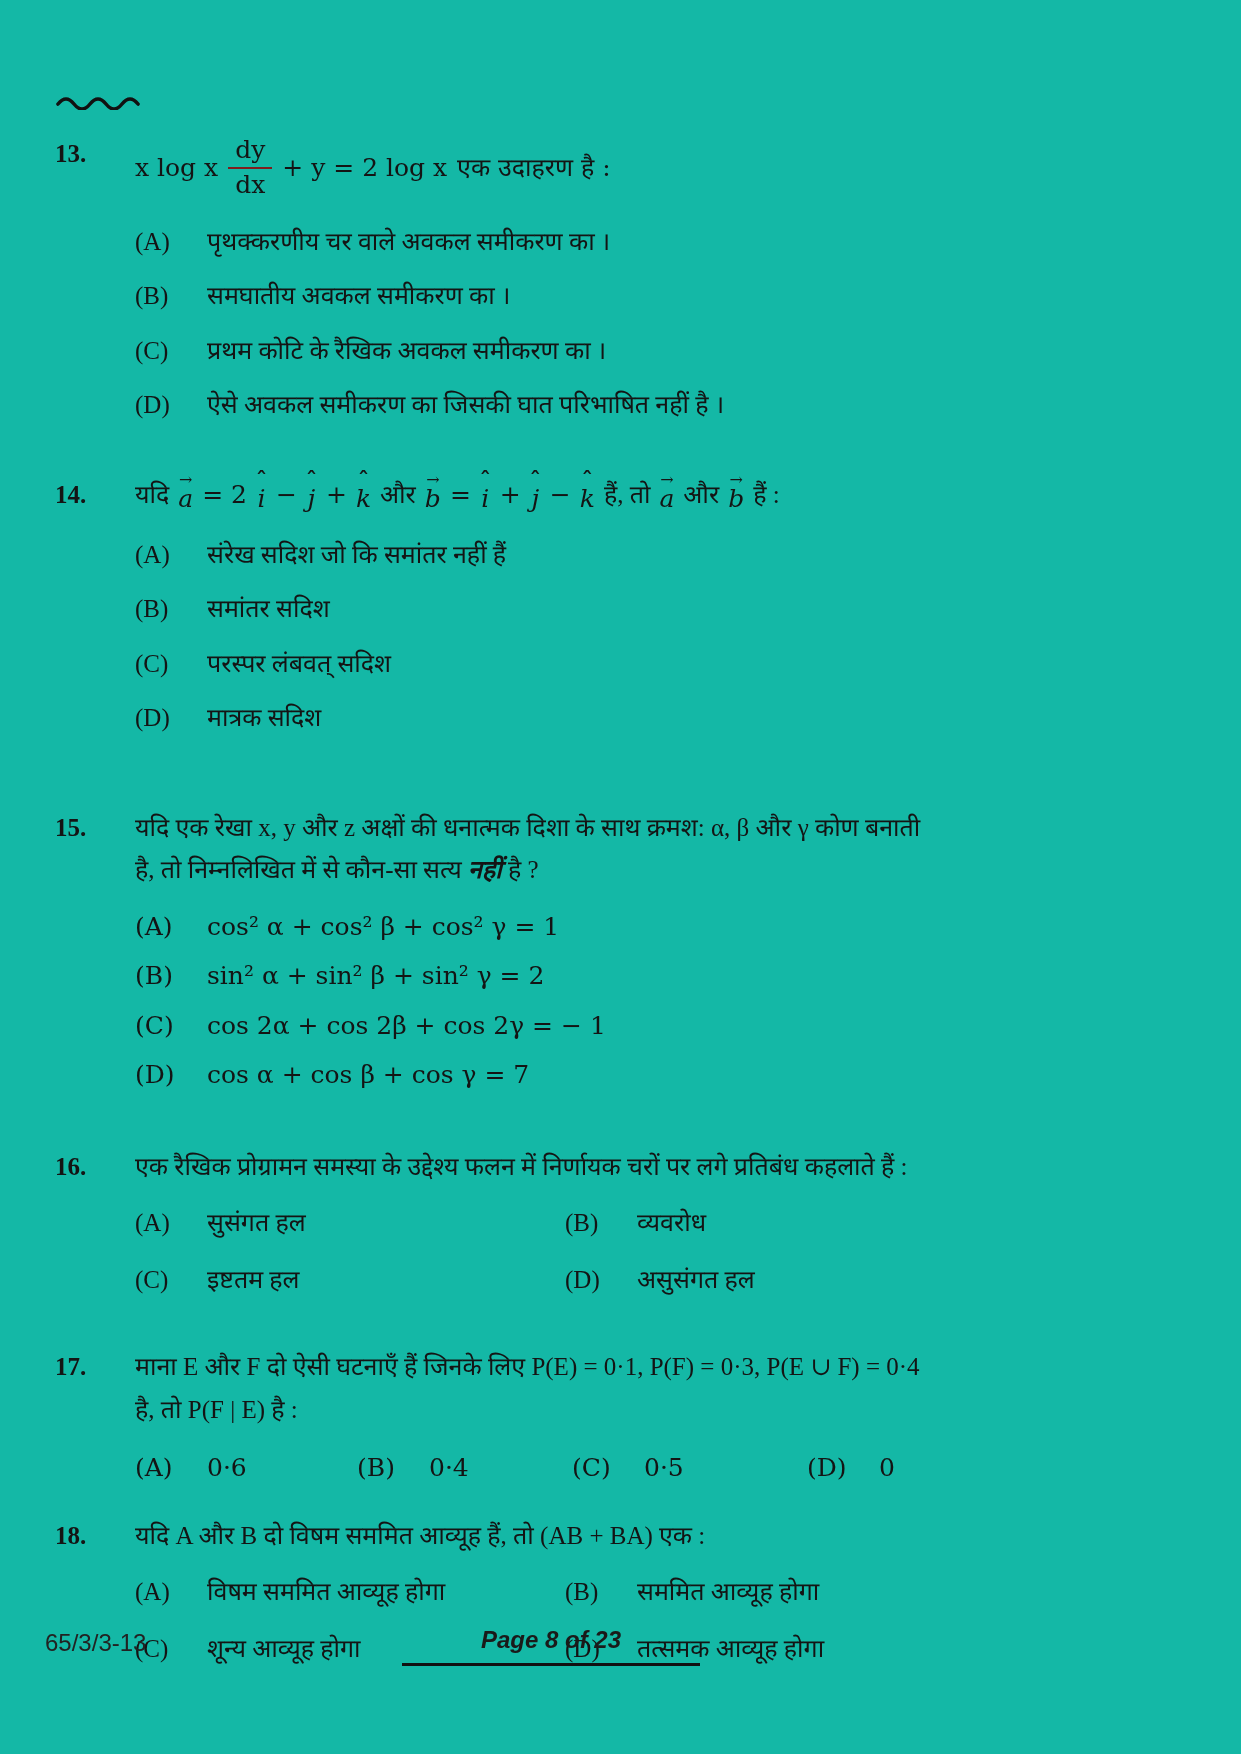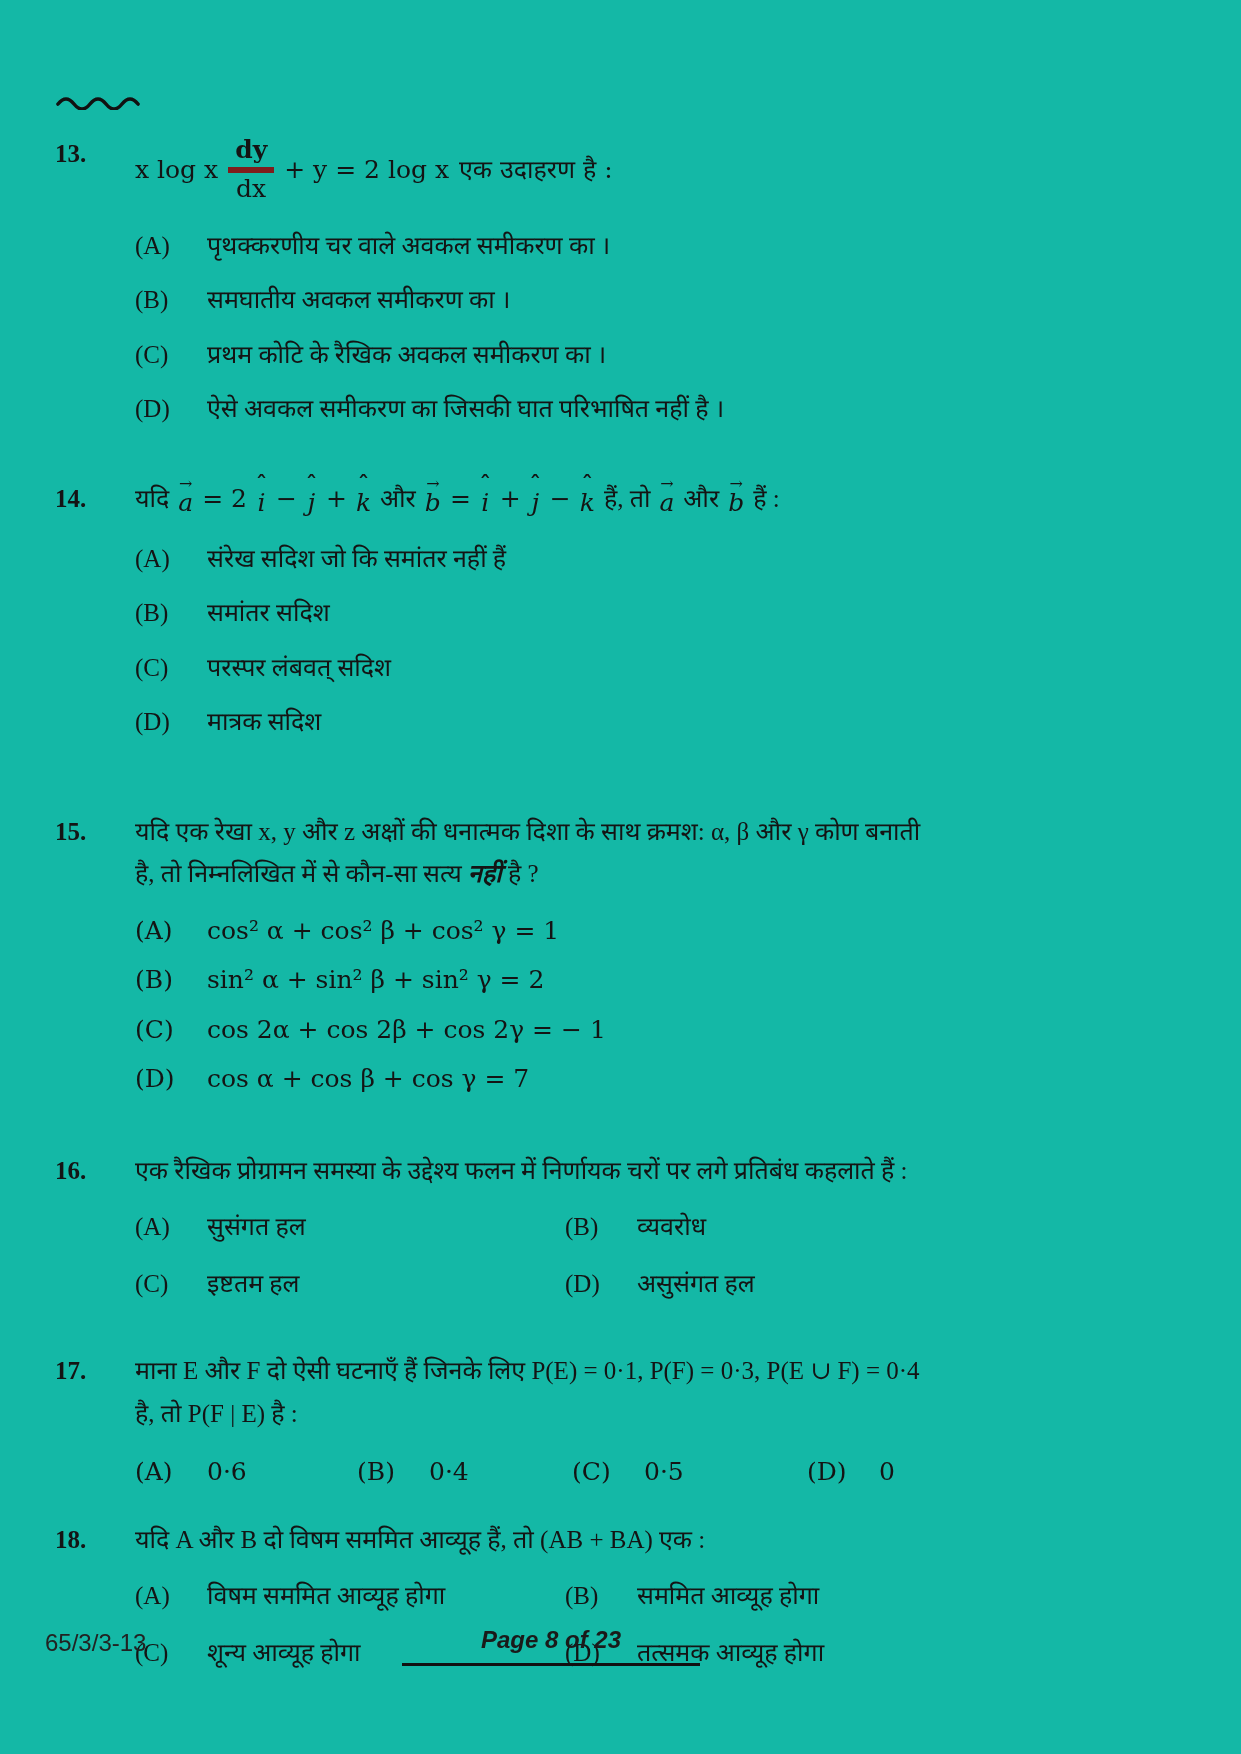--- a/index.html
+++ b/index.html
@@ -24,21 +24,21 @@
   .olabel{width:72px;flex:0 0 72px;}
   .otext{flex:1;}
   
   .opt2{display:grid;grid-template-columns:72px 358px 72px 1fr;margin-top:21px;}
   
   .opt4{display:grid;grid-template-columns:72px 150px 72px 143px 72px 163px 72px 1fr;margin-top:23px;}
   
   .math{font-family:"DejaVu Serif","Liberation Serif",serif;}
   .formula-row{display:flex;align-items:center;gap:10px;flex-wrap:wrap;}
   .frac{display:inline-flex;flex-direction:column;align-items:center;line-height:1.15;}
-  .fnum{padding:0 7px 2px;border-bottom:6px solid #7f1d1d;font-weight:bold;}
+  .fnum{padding:0 7px 2px;border-bottom:2px solid #7f1d1d;}
   .fden{padding-top:2px;}
   .vecline{display:flex;align-items:center;gap:9px;flex-wrap:wrap;}
   .vec,.hat{display:inline-flex;flex-direction:column;align-items:center;line-height:1;vertical-align:middle;}
   .acc{font-size:16px;line-height:0.55;transform:translateY(-1px);}
   .hat .acc{font-size:22px;line-height:0.45;font-weight:bold;}
   .vbase{font-style:italic;line-height:1.05;}
   .em-hi{font-weight:bold;font-style:italic;}
   .stemline2{margin-top:7px;}
   
   .footer{position:absolute;top:1622px;left:0;right:0;height:60px;}

